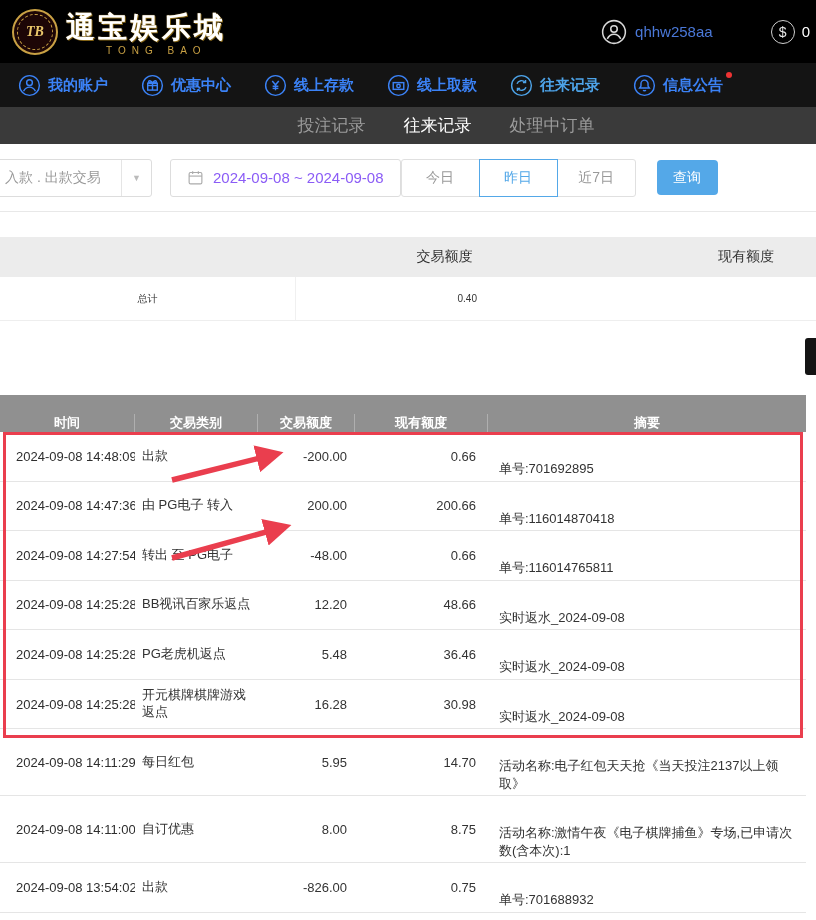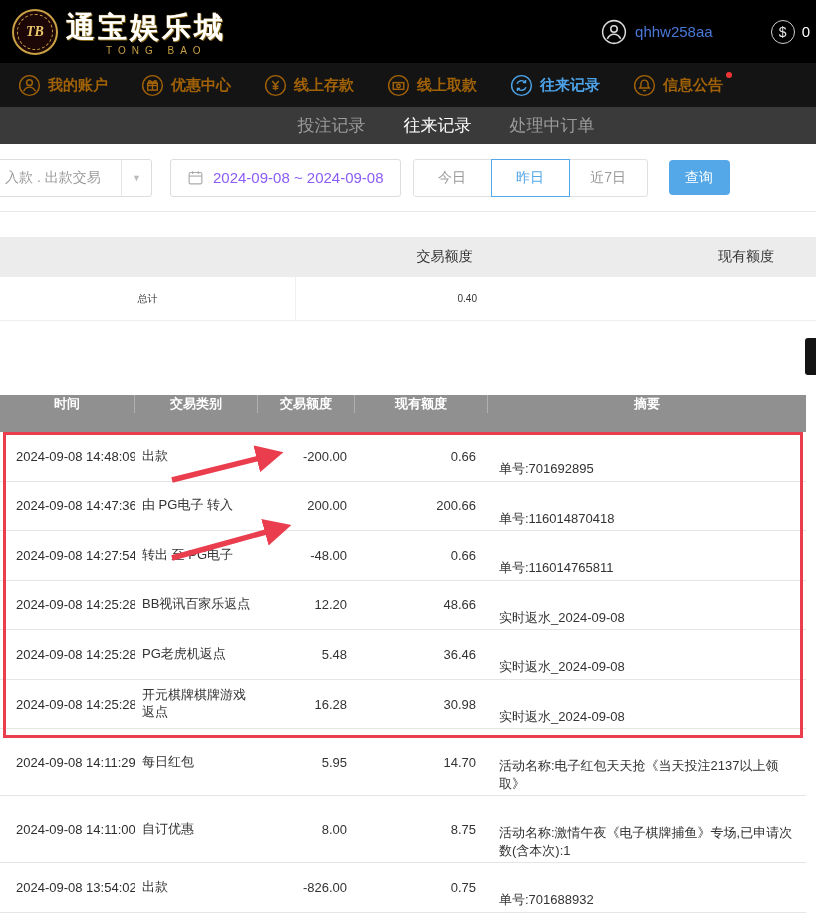--- a/index.html
+++ b/index.html
@@ -17,38 +17,38 @@
   .logo-sub { color:#c9a144; font-size:10px; letter-spacing:6px; margin:-3px 0 0 40px; }
   .user-area { display:flex; align-items:center; }
   .usr-ic svg { display:block; }
   .username { color:#4a78d8; font-size:15px; margin:0 0 0 8px; }
   .wallet { display:flex; align-items:center; margin-left:58px; }
   .dollar { width:24px; height:24px; border:1px solid #cfcfcf; border-radius:50%; color:#e8e8e8; font-size:14px; display:flex; align-items:center; justify-content:center; }
   .wallet-amt { color:#fff; font-size:15px; margin-left:7px; }
 
   
   .mainnav { height:44px; background:#141414; display:flex; align-items:center; padding:0 18px; gap:33px; }
-  .nav-item { display:flex; align-items:center; gap:7px; color:#a16207; font-size:15px; font-weight:bold; cursor:pointer; position:relative; }
+  .nav-item { display:flex; align-items:center; gap:7px; color:#3b82f6; font-size:15px; font-weight:bold; cursor:pointer; position:relative; }
   .nav-item svg { stroke:currentColor; fill:none; stroke-width:1.5; }
   .nav-item.active { color:#4da3e8; }
   .red-dot { position:absolute; top:-2px; right:-9px; width:6px; height:6px; border-radius:50%; background:#e33; }
 
   
   .subnav { height:37px; background:#3a3a3a; display:flex; align-items:center; justify-content:center; gap:38px; padding-left:76px; }
   .subnav-item { color:#9c9c9c; font-size:17px; cursor:pointer; }
   .subnav-item.active { color:#fff; }
 
   
   .filterbar { height:68px; display:flex; align-items:center; background:#fff; border-bottom:1px solid #e8e8e8; }
   .select-box { margin-left:-8px; width:160px; height:38px; border:1px solid #ddd; border-radius:3px; display:flex; align-items:center; justify-content:space-between; color:#999; font-size:14px; padding-left:12px; cursor:pointer; }
   .caret-wrap { border-left:1px solid #e5e5e5; height:100%; display:flex; align-items:center; padding:0 10px; }
   .caret { font-size:9px; color:#bbb; }
   .date-box { margin-left:18px; height:38px; border:1px solid #ddd; border-radius:3px; display:flex; align-items:center; gap:9px; padding:0 16px; color:#8b5cf6; font-size:15px; cursor:pointer; }
   .date-box svg { stroke:#aaa; fill:none; stroke-width:1.6; }
-  .quick-group { display:flex; margin-left:12px; }
+  .quick-group { display:flex; }
   .quick-btn { width:79px; height:38px; border:1px solid #e0e0e0; background:#fff; color:#999; font-size:14px; margin-left:-1px; cursor:pointer; font-family:inherit; }
   .quick-btn:first-child { border-radius:3px 0 0 3px; margin-left:0; }
   .quick-btn:last-child { border-radius:0 3px 3px 0; }
   .quick-btn.active { color:#54a8e8; border-color:#54a8e8; position:relative; z-index:1; }
   .query-btn { margin-left:21px; width:61px; height:35px; background:#54a8e8; border:none; border-radius:4px; color:#fff; font-size:14px; cursor:pointer; font-family:inherit; }
 
   
   .summary { margin-top:25px; width:816px; }
   .sum-head { height:40px; background:#ececec; display:flex; align-items:center; font-size:14px; color:#333; }
   .sum-row { height:44px; display:flex; align-items:center; font-size:10px; color:#333; border-bottom:1px solid #eee; background:#fff; }
@@ -56,21 +56,21 @@
   .sc2 { width:297px; text-align:center; }
   .sc3 { width:223px; text-align:right; padding-right:42px; }
   .sum-row .sc1, .sum-row .sc2 { border-right:1px solid #f0f0f0; height:100%; display:flex; align-items:center; justify-content:center; }
   .sum-row .sc3 { height:100%; display:flex; align-items:center; justify-content:flex-end; }
 
   
   .float-tab { position:absolute; right:0; top:338px; width:11px; height:37px; background:#141414; border-radius:3px 0 0 3px; z-index:4; cursor:pointer; }
 
   
   .datatable { margin-top:74px; width:806px; }
-  .dt-head { display:flex; height:37px; background:#909090; align-items:flex-start; }
+  .dt-head { display:flex; height:37px; background:#909090; align-items:flex-end; }
   .dt-head .hc { color:#fff; font-weight:bold; font-size:13px; display:flex; align-items:center; justify-content:center; border-right:1px solid rgba(255,255,255,0.28); }
   .dt-head .hc:last-child { border-right:none; }
   .w-time{width:135px;} .w-type{width:123px;} .w-amount{width:97px;} .w-balance{width:133px;} .w-summary{width:318px;}
   .dt-row { display:flex; min-height:38px; border-bottom:1px solid #e5e5e5; font-size:13px; color:#333; align-items:center; background:#fff; }
   .c { overflow:hidden; }
   .c.time { width:135px; padding-left:16px; white-space:nowrap; color:#2e2e2e; }
   .c.type { width:123px; padding:3px 4px 3px 7px; line-height:1.3; }
   .c.amount { width:97px; text-align:right; padding-right:8px; }
   .c.balance { width:133px; text-align:right; padding-right:12px; }
   .c.summary { width:318px; padding:3px 4px 3px 11px; line-height:1.35; }

